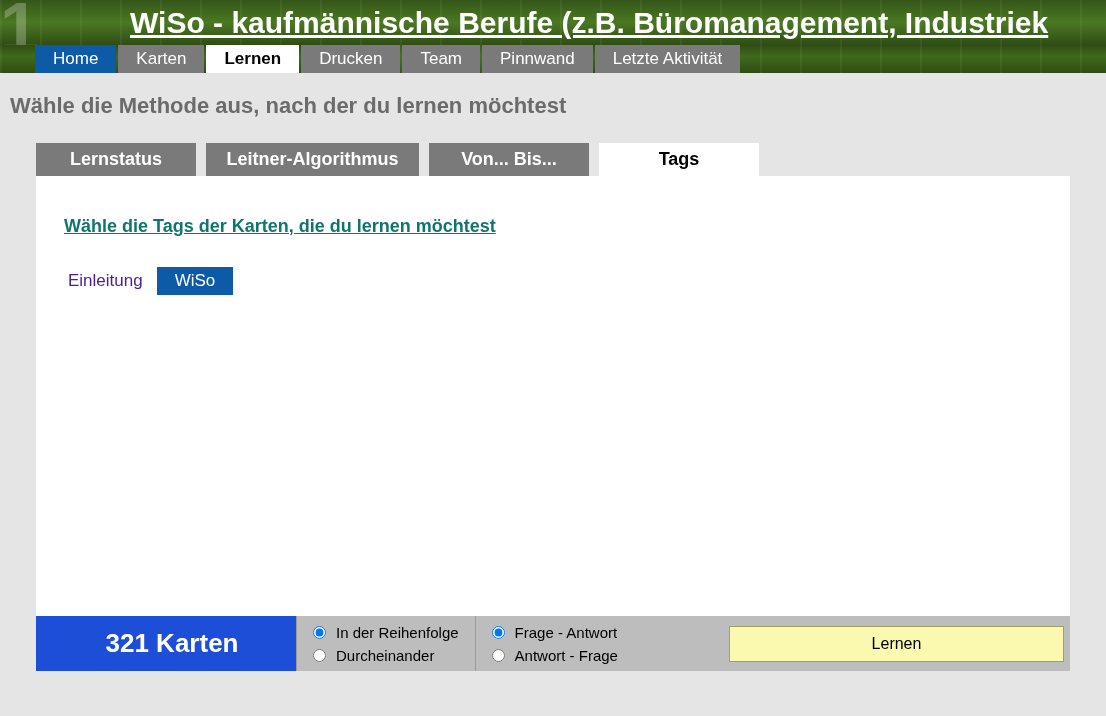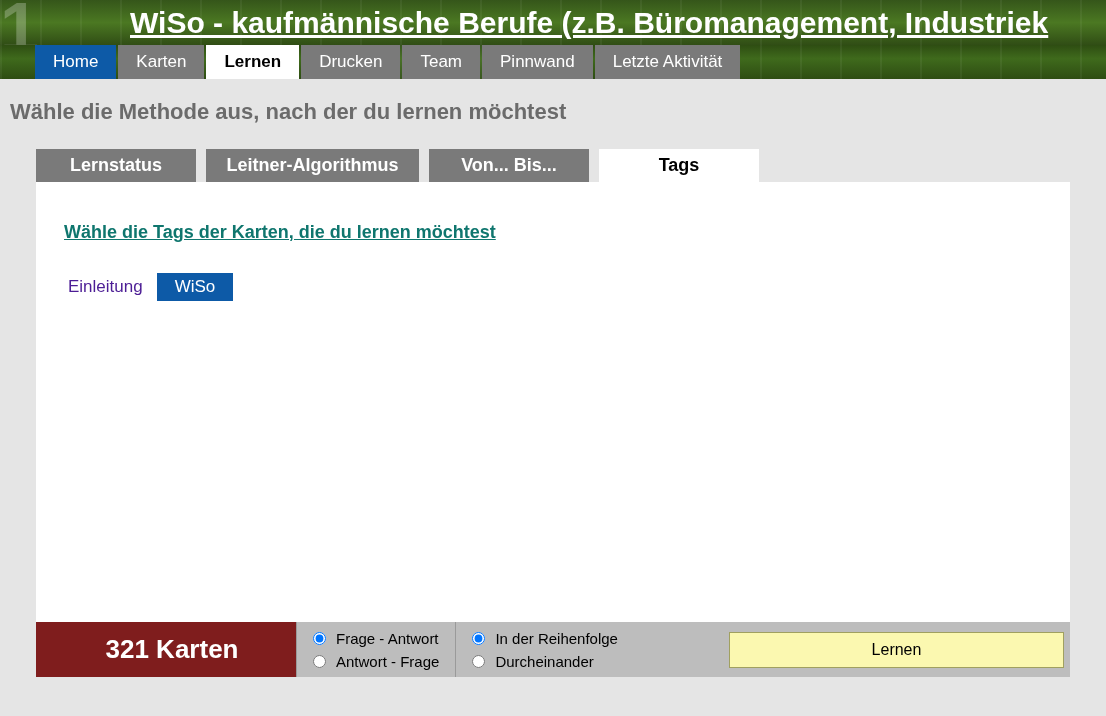--- a/index.html
+++ b/index.html
@@ -33,21 +33,21 @@
       position: absolute;
       left: 0;
       top: 0;
       color: rgba(255,255,255,0.25);
       font-size: 70px;
       font-weight: bold;
       line-height: 0.8;
       padding-left: 0px;
     }
     .nav-row {
-      height: 34px;
+      height: 28px;
       background-image:
         repeating-linear-gradient(90deg, rgba(255,255,255,0.05) 0 2px, transparent 2px 40px),
         linear-gradient(0deg, #2e4d12 0%, #3f6a1c 60%, #2e4d12 100%);
       display: flex;
       align-items: stretch;
       padding-left: 35px;
     }
     .nav-tab {
       display: flex;
       align-items: center;
@@ -123,21 +123,21 @@
     .tag.inactive { color: #4c1d95; background: transparent; }
     .tag.active { color: #fff; background: #0d5aa7; padding: 4px 18px; }
     .footer-bar {
       margin: 0 36px;
       display: flex;
       align-items: stretch;
       background: #bdbdbd;
       height: 55px;
     }
     .count-box {
-      background: #7f1d1d;
+      background: #1d4ed8;
       color: #fff;
       font-size: 26px;
       font-weight: bold;
       display: flex;
       align-items: center;
       justify-content: center;
       width: 260px;
       padding-left: 12px;
     }
     .radio-col {
@@ -208,36 +208,36 @@
       <span class="tag active">WiSo</span>
     </div>
   </div>
 </div>
 
 <div class="footer-bar">
   <div class="count-box">321 Karten</div>
 
   <div class="radio-col">
     <label>
+      <input type="radio" name="order" checked="" style="">
+      <span>In der Reihenfolge</span>
+    </label>
+    <label>
+      <input type="radio" name="order" style="">
+      <span>Durcheinander</span>
+    </label>
+  </div>
+
+  <div class="radio-col">
+    <label>
       <input type="radio" name="direction" checked="" style="">
       <span>Frage - Antwort</span>
     </label>
     <label>
       <input type="radio" name="direction" style="">
       <span>Antwort - Frage</span>
     </label>
   </div>
 
-  <div class="radio-col">
-    <label>
-      <input type="radio" name="order" checked="" style="">
-      <span>In der Reihenfolge</span>
-    </label>
-    <label>
-      <input type="radio" name="order" style="">
-      <span>Durcheinander</span>
-    </label>
-  </div>
-
   <div class="learn-button-wrap">
     <button class="learn-button">Lernen</button>
   </div>
 </div>
 
 </body></html>

